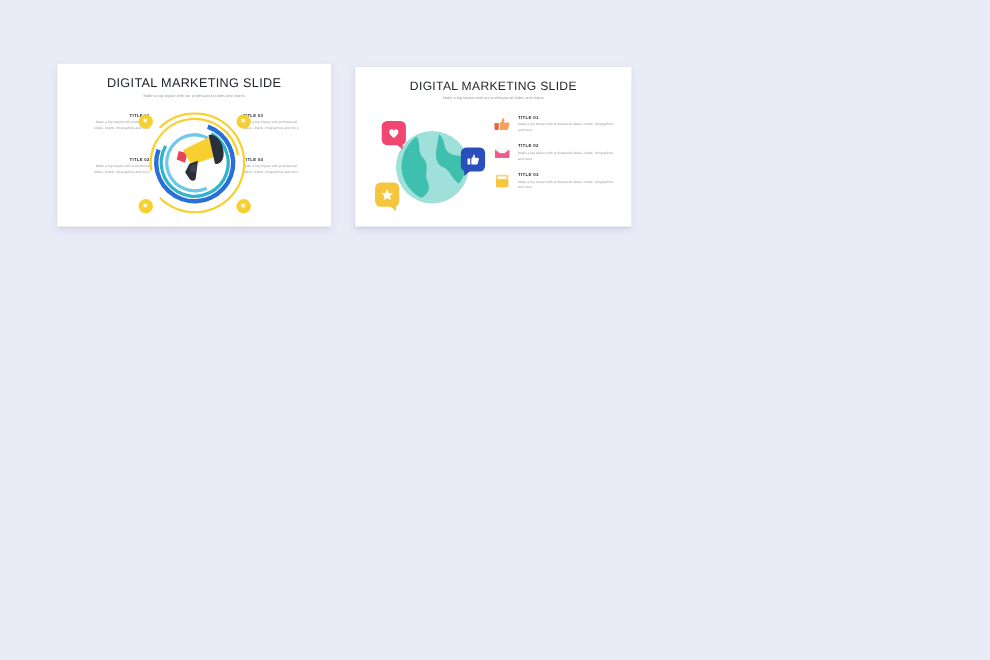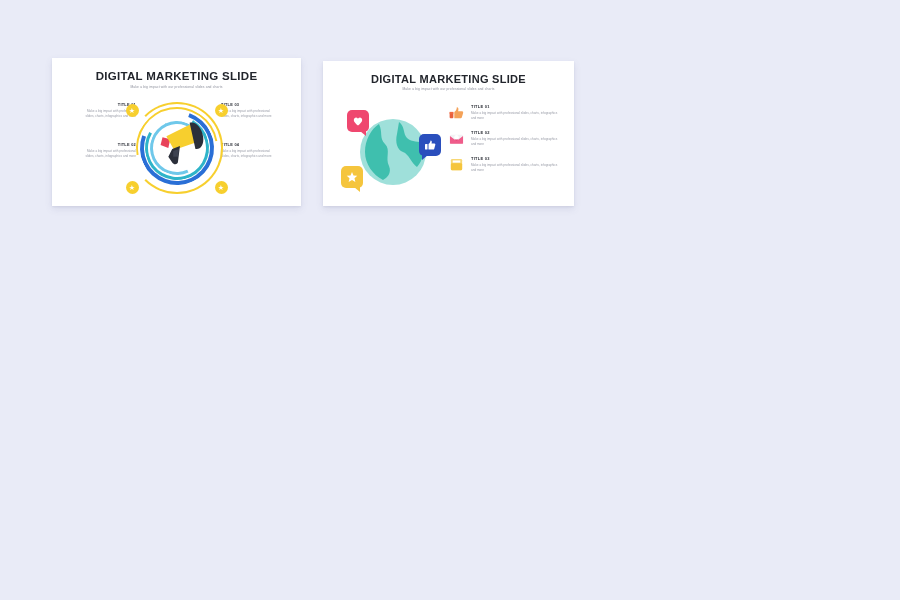--- a/index.html
+++ b/index.html
@@ -30,21 +30,21 @@
   #slide-2 { left: 323px; top: 61px; width: 251px; height: 145px; }
 
   
   .slide-header {
     width: 100%;
     text-align: center;
     padding-top: 12px;
   }
   .slide-title {
     font-size: 11.5px;
-    font-weight: bold;
+    font-weight: normal;
     letter-spacing: 0.3px;
     color: #22252c;
     line-height: 1.1;
     white-space: nowrap;
   }
   #slide-2 .slide-title { font-size: 11px; }
   .slide-subtitle {
     margin-top: 3px;
     font-size: 3.3px;
     color: #8d909c;

